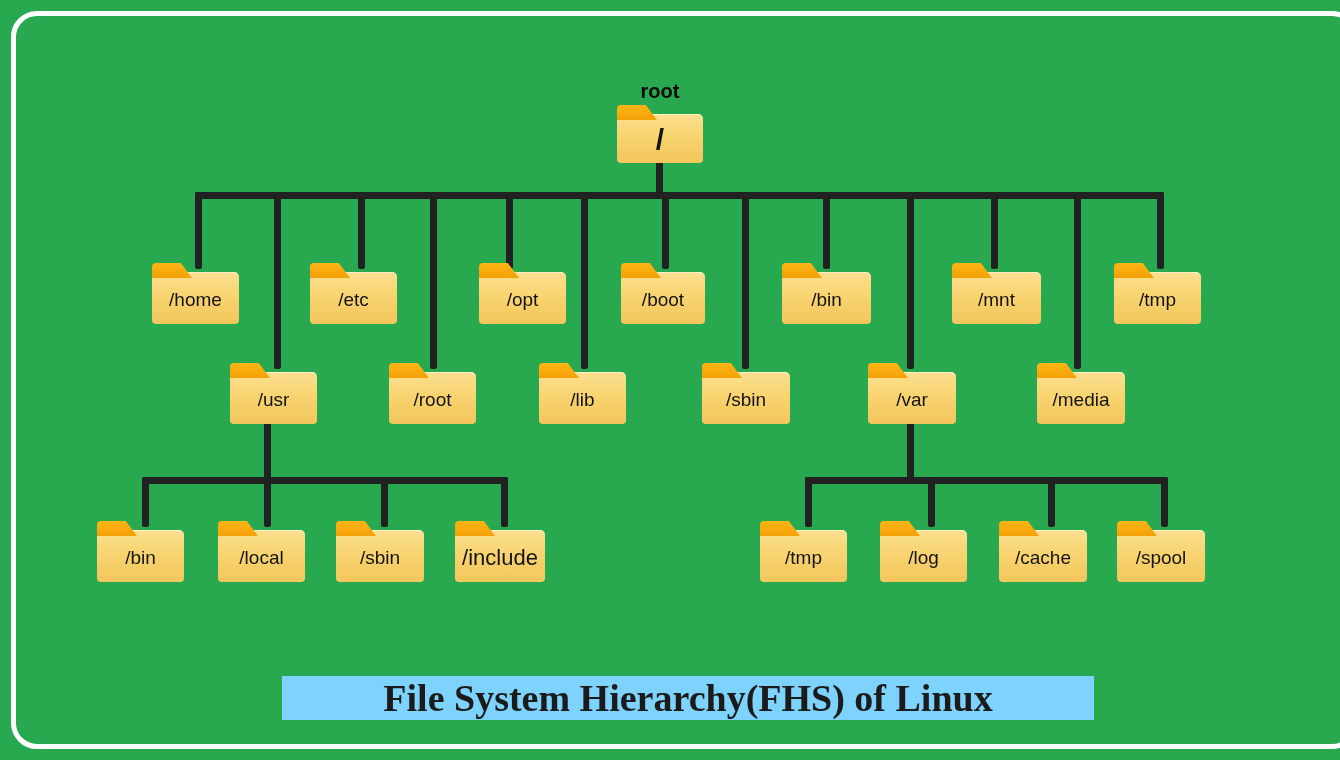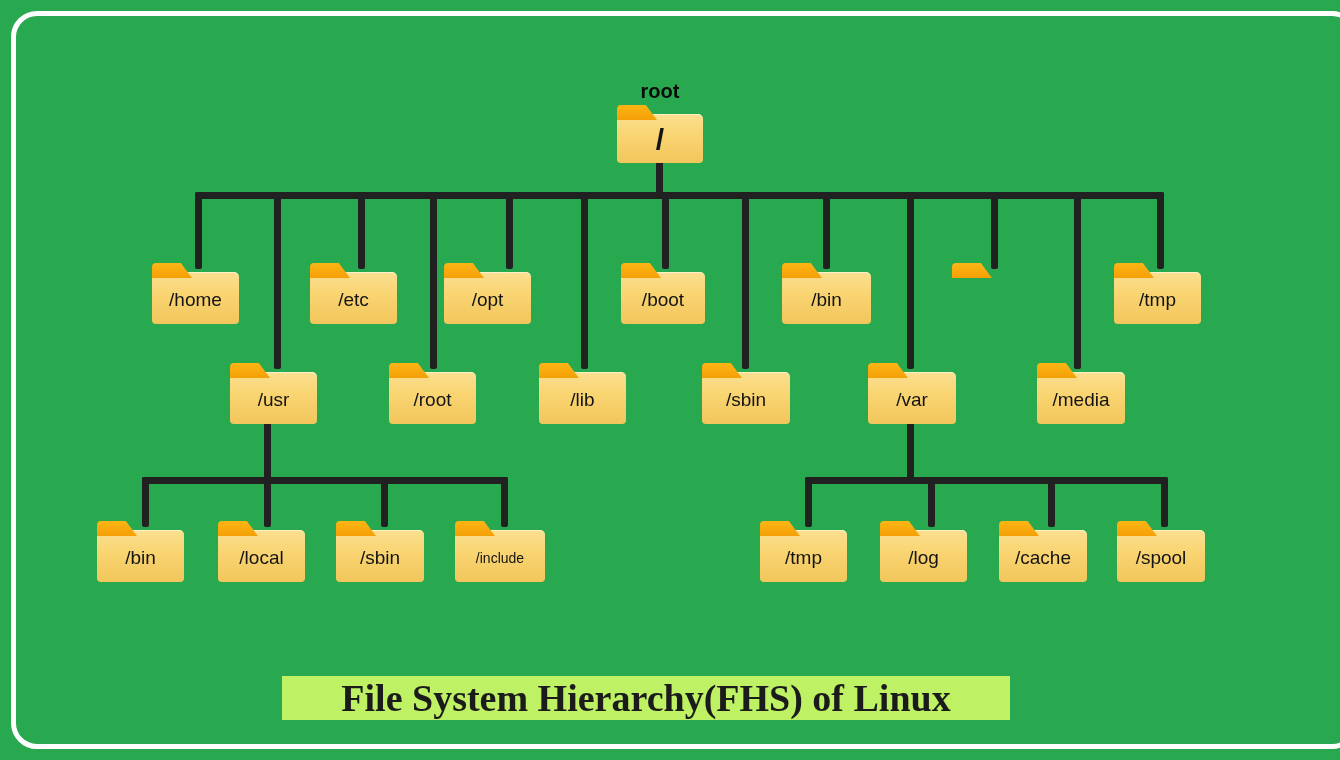--- a/index.html
+++ b/index.html
@@ -48,22 +48,22 @@
   }
   .folder.root-node .flabel{font-size:30px;font-weight:700;}
   .root-caption{
     position:absolute;
     left:617px;top:80px;width:86px;
     text-align:center;
     font-size:20px;font-weight:700;color:#0b0b0b;
   }
   .title-bar{
     position:absolute;
-    left:282px;top:676px;width:728px;height:44px;
-    background:#bef264;
+    left:282px;top:676px;width:812px;height:44px;
+    background:#7dd3fc;
     display:flex;align-items:center;justify-content:center;
   }
   .title-bar .title-text{
     font-family:"Liberation Serif","DejaVu Serif",serif;
     font-weight:700;
     font-size:38px;
     color:#1b1b1b;
     white-space:nowrap;
   }
 </style>
@@ -119,39 +119,42 @@
         <span class="flabel">/home</span>
       </span>
     <span class="tab"></span>
   </div>
   <div class="folder" style="left:310px;top:263px">
     <span class="panel">
         <span class="flabel">/etc</span>
       </span>
     <span class="tab"></span>
   </div>
-  <div class="folder" style="left:444px;top:263px">
+  <div class="folder" style="left:479px;top:263px">
     <span class="panel">
         <span class="flabel">/opt</span>
       </span>
     <span class="tab"></span>
   </div>
   <div class="folder" style="left:621px;top:263px;width:84px">
     <span class="panel">
         <span class="flabel">/boot</span>
       </span>
     <span class="tab"></span>
   </div>
   <div class="folder" style="left:782px;top:263px;width:89px">
     <span class="panel">
         <span class="flabel">/bin</span>
       </span>
     <span class="tab"></span>
   </div>
   <div class="folder" style="left:952px;top:263px;width:89px">
+    <span class="panel">
+        <span class="flabel">/mnt</span>
+      </span>
     <span class="tab"></span>
   </div>
   <div class="folder" style="left:1114px;top:263px">
     <span class="panel">
         <span class="flabel">/tmp</span>
       </span>
     <span class="tab"></span>
   </div>
 
   <div class="folder" style="left:230px;top:363px">
@@ -204,21 +207,21 @@
     <span class="tab"></span>
   </div>
   <div class="folder" style="left:336px;top:521px;width:88px">
     <span class="panel">
         <span class="flabel">/sbin</span>
       </span>
     <span class="tab"></span>
   </div>
   <div class="folder" style="left:455px;top:521px;width:90px">
     <span class="panel">
-        <span class="flabel" style="font-size:14px">/include</span>
+        <span class="flabel" style="font-size:22px">/include</span>
       </span>
     <span class="tab"></span>
   </div>
 
   <div class="folder" style="left:760px;top:521px">
     <span class="panel">
         <span class="flabel">/tmp</span>
       </span>
     <span class="tab"></span>
   </div>

